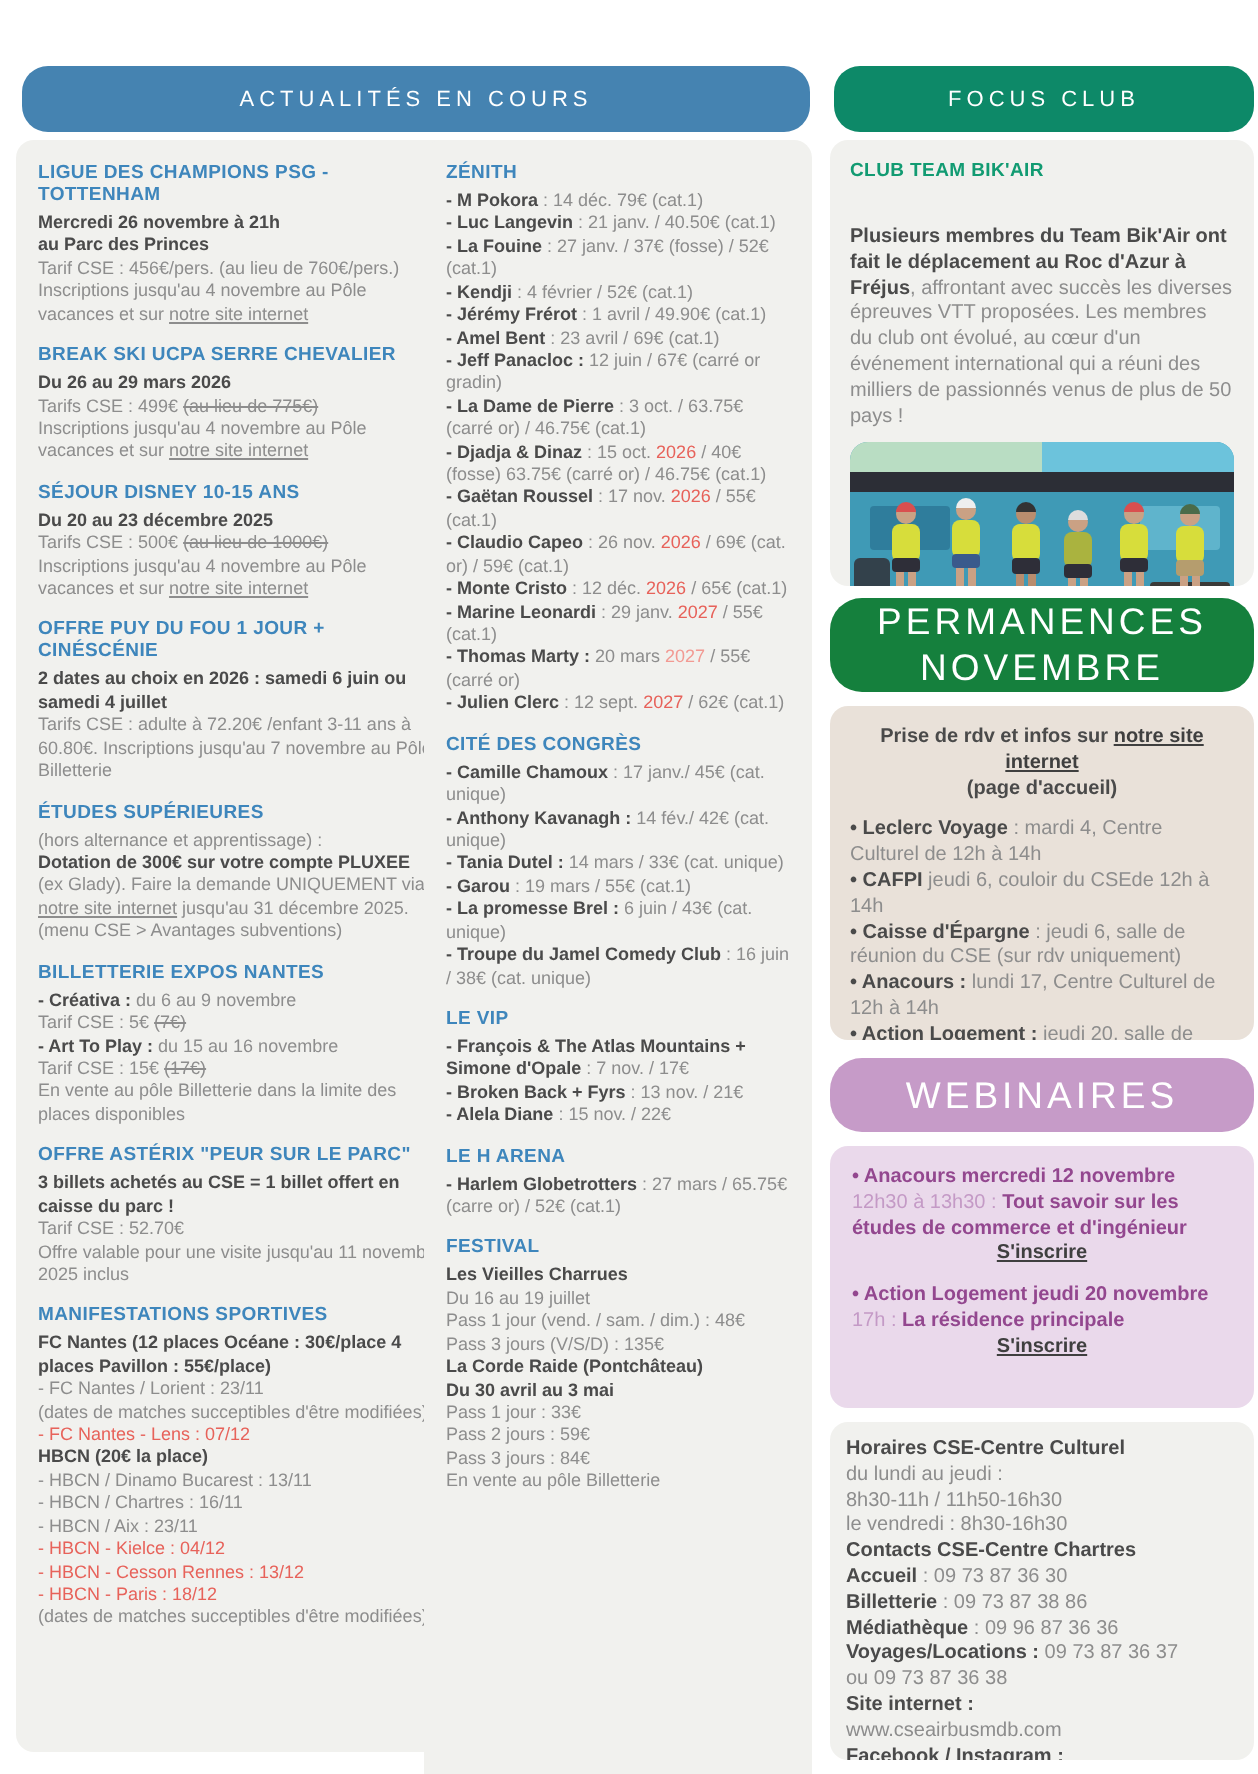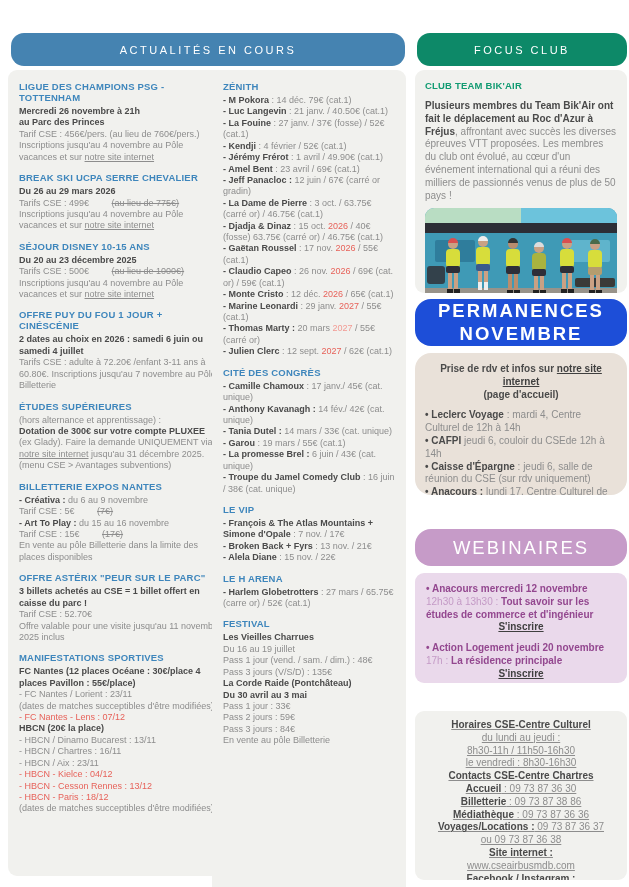--- a/index.html
+++ b/index.html
@@ -12,46 +12,46 @@
     display:flex;align-items:center;justify-content:center;
     color:#fff;font-size:11px;letter-spacing:2.5px;font-weight:400;
   }
   #hdr-left{left:11px;width:394px;background:#4583b1;}
   #hdr-right{left:417px;width:210px;background:#0d8968;}
 
   .panel{position:absolute;background:#f1f1ee;border-radius:9px;box-sizing:border-box;overflow:hidden;}
   #panel-left{left:8px;top:70px;width:225px;height:806px;padding:11px 11px;}
   #panel-mid{left:212px;top:70px;width:194px;height:866px;padding:11px 11px;}
   #panel-focus{left:415px;top:70px;width:212px;height:223px;padding:10px 10px;}
-  #panel-perm{left:415px;top:353px;width:212px;height:142px;background:#e9e1d9;padding:10px 10px;border-radius:16px;}
-  #panel-web{left:415px;top:573px;width:212px;height:110px;background:#ead9eb;padding:10px 11px;}
+  #panel-perm{left:415px;top:353px;width:212px;height:167px;background:#e9e1d9;padding:10px 10px;}
+  #panel-web{left:415px;top:573px;width:212px;height:131px;background:#ead9eb;padding:10px 11px;}
   #panel-contact{left:415px;top:711px;width:212px;height:169px;padding:8px 8px;}
 
   .pill{
     position:absolute;left:415px;width:212px;border-radius:16px;
     display:flex;flex-direction:column;align-items:center;justify-content:center;
     color:#fff;letter-spacing:2px;font-size:18.5px;
   }
-  #pill-perm{top:299px;height:47px;background:#1d4ed8;line-height:1.22;font-weight:bold;}
+  #pill-perm{top:299px;height:47px;background:#15803d;line-height:1.22;}
   #pill-web{top:529px;height:37px;background:#c69bc8;}
 
   .section{margin:0 0 9px;}
   .sec-h{font-size:9.5px;font-weight:bold;color:#3e86bc;margin:0 0 3px;letter-spacing:.2px;}
-  #panel-focus .sec-h{color:#129b72;margin-bottom:9px;}
+  #panel-focus .sec-h{color:#129b72;margin-bottom:22px;}
   .ln{margin:0;font-size:9px;line-height:1.27;color:#8d8d8d;}
   .rc .ln{font-size:10px;line-height:1.28;}
   .ctr{text-align:center;}
   .gap{margin-top:8px;}
-  .ctr-all .ln{text-align:center;text-decoration:underline;}
+  .ctr-all .ln{}
 
   .s-b{font-weight:bold;color:#4a4a4a;}
   .s-n{color:#8d8d8d;}
   .s-r{color:#e7625a;}
   .s-p{color:#f29a93;}
-  .s-st{color:#8d8d8d;text-decoration:line-through;margin-left:20px;}
+  .s-st{color:#8d8d8d;text-decoration:line-through;}
   .s-u{color:#8d8d8d;text-decoration:underline;}
   .s-bu{font-weight:bold;color:#3f3f3f;text-decoration:underline;}
   .s-pb{font-weight:bold;color:#93478f;}
   .s-pl{color:#c49ac6;}
 
   #photo-wrap{margin-top:6px;}
 </style>
 </head>
 <body>
 
@@ -290,20 +290,20 @@
   </div>
 
 <div class="panel rc ctr-all" id="panel-contact">
     <p class="ln"><span class="s-b">Horaires CSE-Centre Culturel</span></p>
     <p class="ln"><span class="s-n">du lundi au jeudi :</span></p>
     <p class="ln"><span class="s-n">8h30-11h / 11h50-16h30</span></p>
     <p class="ln"><span class="s-n">le vendredi : 8h30-16h30</span></p>
     <p class="ln"><span class="s-b">Contacts CSE-Centre Chartres</span></p>
     <p class="ln"><span class="s-b">Accueil</span><span class="s-n"> : 09 73 87 36 30</span></p>
     <p class="ln"><span class="s-b">Billetterie</span><span class="s-n"> :  09 73 87 38 86</span></p>
-    <p class="ln"><span class="s-b">Médiathèque</span><span class="s-n"> : 09 73 87 36 36</span></p>
+    <p class="ln"><span class="s-b">Médiathèque</span><span class="s-n"> : 09 96 87 36 36</span></p>
     <p class="ln"><span class="s-b">Voyages/Locations :</span><span class="s-n"> 09 73 87 36 37</span></p>
     <p class="ln"><span class="s-n">ou 09 73 87 36 38</span></p>
     <p class="ln"><span class="s-b">Site internet :</span></p>
     <p class="ln"><span class="s-n">www.cseairbusmdb.com</span></p>
     <p class="ln"><span class="s-b">Facebook / Instagram :</span></p>
     <p class="ln"><span class="s-n">@cseairbusmontoir</span></p>
   </div>
 
 </body></html>

